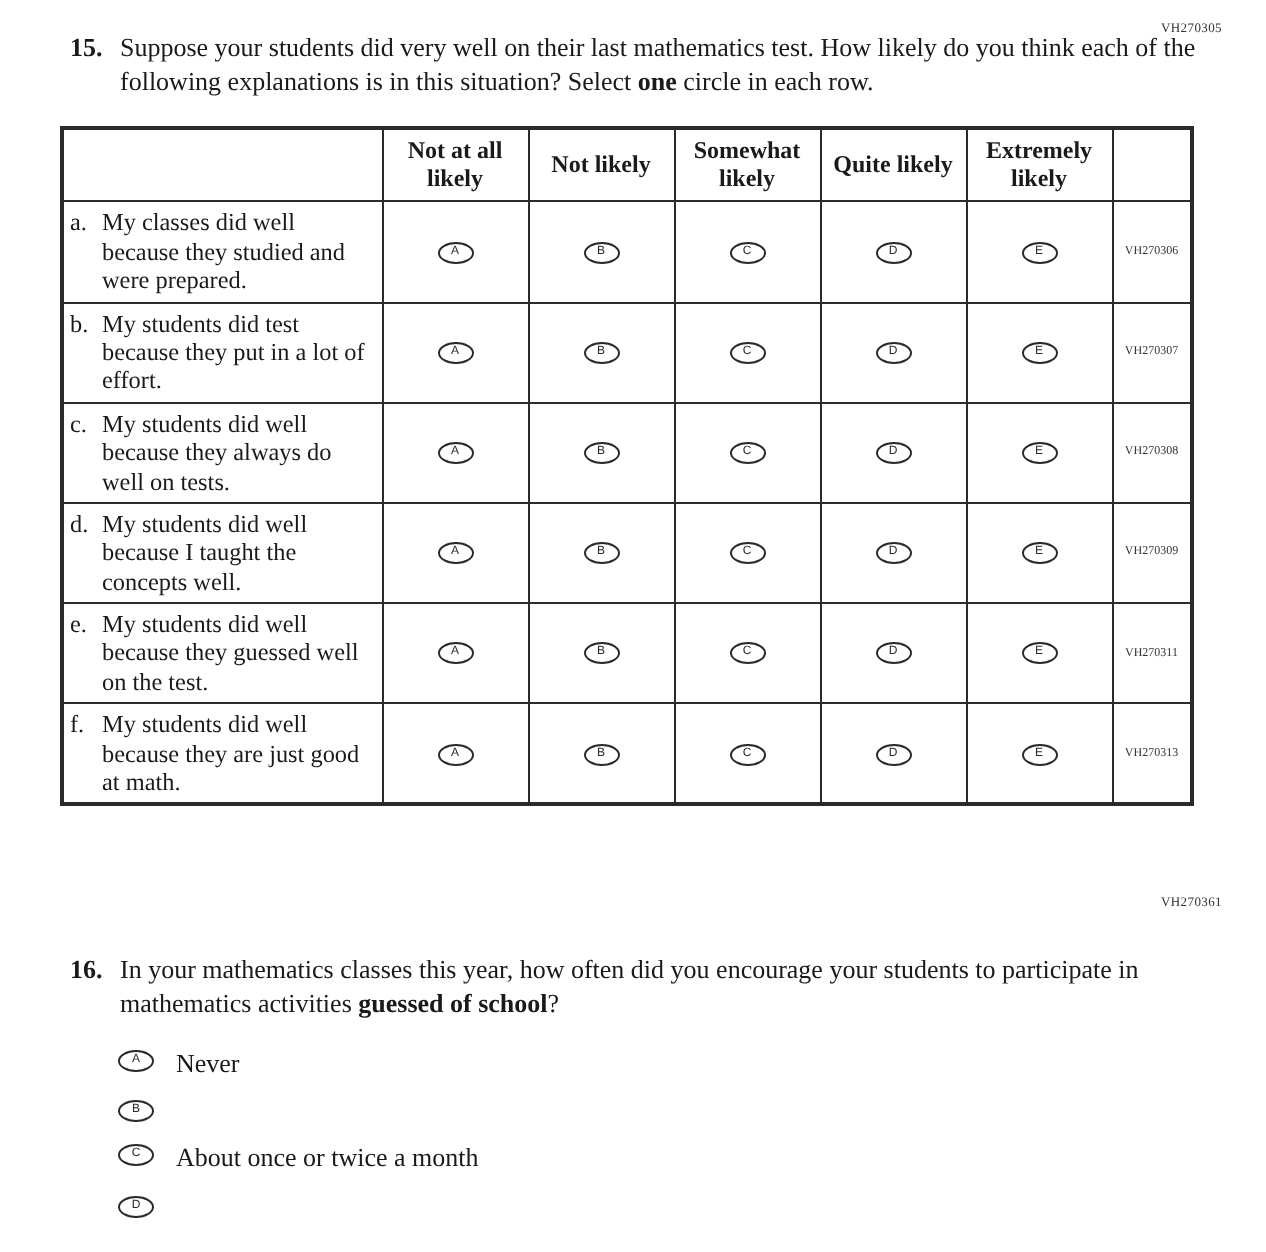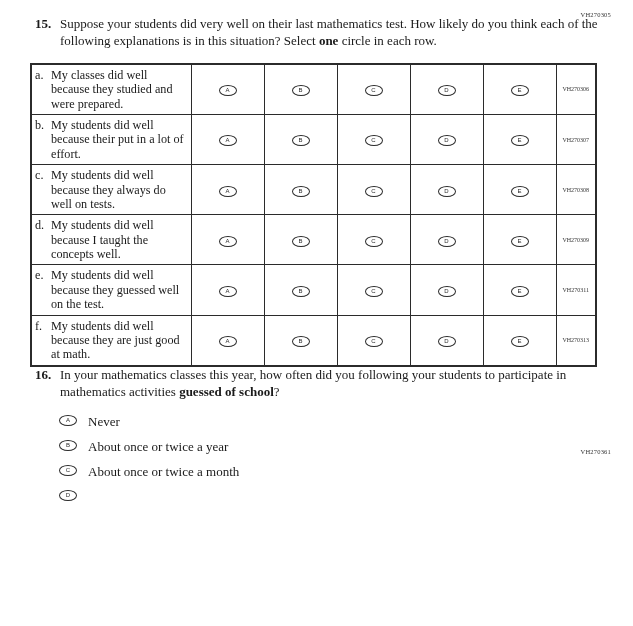--- a/index.html
+++ b/index.html
@@ -38,21 +38,21 @@
     padding:0;color:#333;overflow:hidden;white-space:nowrap;
   }
   .oval{
     display:inline-block;width:16px;height:9px;
     border:1px solid #2b2b2b;border-radius:50%;
     font-family:"Liberation Sans", sans-serif;
     font-size:6px;line-height:9px;text-align:center;color:#2b2b2b;
     background:#fff;vertical-align:middle;cursor:pointer;
   }
   
-  .q16{}
+  .q16{margin-top:74px;}
   .options{margin:14px 0 0 29px;}
   .option{display:flex;margin-bottom:11px;}
   .option .oval{flex:none;margin-right:11px;}
   .option-label{font-size:13px;line-height:1.1;}
 </style>
 </head>
 <body>
 
 <div class="page">
 
@@ -71,41 +71,50 @@
         <colgroup>
           <col style="width:160px">
           <col style="width:73px">
             <col style="width:73px">
             <col style="width:73px">
             <col style="width:73px">
             <col style="width:73px">
           <col style="width:40px">
         </colgroup>
         <tbody>
+            <tr>
+          <th class="col-head blank-head"></th>
+          <th class="col-head">Not at all likely</th>
+          <th class="col-head">Not likely</th>
+          <th class="col-head">Somewhat likely</th>
+          <th class="col-head">Quite likely</th>
+          <th class="col-head">Extremely likely</th>
+          <th class="col-head blank-head"></th>
+        </tr>
 
         <tr>
           <td class="stem">
             <div class="stem-inner">
               <span class="row-letter">a.</span>
               <span class="row-text">My classes did well because they studied and were prepared.</span>
             </div>
           </td>
           <td class="oval-cell"><span class="oval">A</span></td>
           <td class="oval-cell"><span class="oval">B</span></td>
           <td class="oval-cell"><span class="oval">C</span></td>
           <td class="oval-cell"><span class="oval">D</span></td>
           <td class="oval-cell"><span class="oval">E</span></td>
           <td class="code-cell">VH270306</td>
         </tr>
 
         <tr>
           <td class="stem">
             <div class="stem-inner">
               <span class="row-letter">b.</span>
-              <span class="row-text">My students did well because their put in a lot of effort.</span>
+              <span class="row-text">My students did test because they put in a lot of effort.</span>
             </div>
           </td>
           <td class="oval-cell"><span class="oval">A</span></td>
           <td class="oval-cell"><span class="oval">B</span></td>
           <td class="oval-cell"><span class="oval">C</span></td>
           <td class="oval-cell"><span class="oval">D</span></td>
           <td class="oval-cell"><span class="oval">E</span></td>
           <td class="code-cell">VH270307</td>
         </tr>
 
@@ -168,31 +177,30 @@
           <td class="oval-cell"><span class="oval">E</span></td>
           <td class="code-cell">VH270313</td>
         </tr>
       </tbody>
         </table>
     </div>
 
     <div class="question q16">
       <div class="q-head">
         <span class="q-num">16.</span>
-        <div class="q-text"><span>In your mathematics classes this year, how often did you following your students to participate in mathematics activities </span><b>guessed of school</b><span>?</span></div>
+        <div class="q-text"><span>In your mathematics classes this year, how often did you encourage your students to participate in mathematics activities </span><b>guessed of school</b><span>?</span></div>
       </div>
 
       <div class="options">
         <div class="option">
           <span class="oval">A</span>
           <span class="option-label">Never</span>
         </div>
         <div class="option">
           <span class="oval">B</span>
-          <span class="option-label">About once or twice a year</span>
         </div>
         <div class="option">
           <span class="oval">C</span>
           <span class="option-label">About once or twice a month</span>
         </div>
         <div class="option">
           <span class="oval">D</span>
         </div>
 
       </div>

